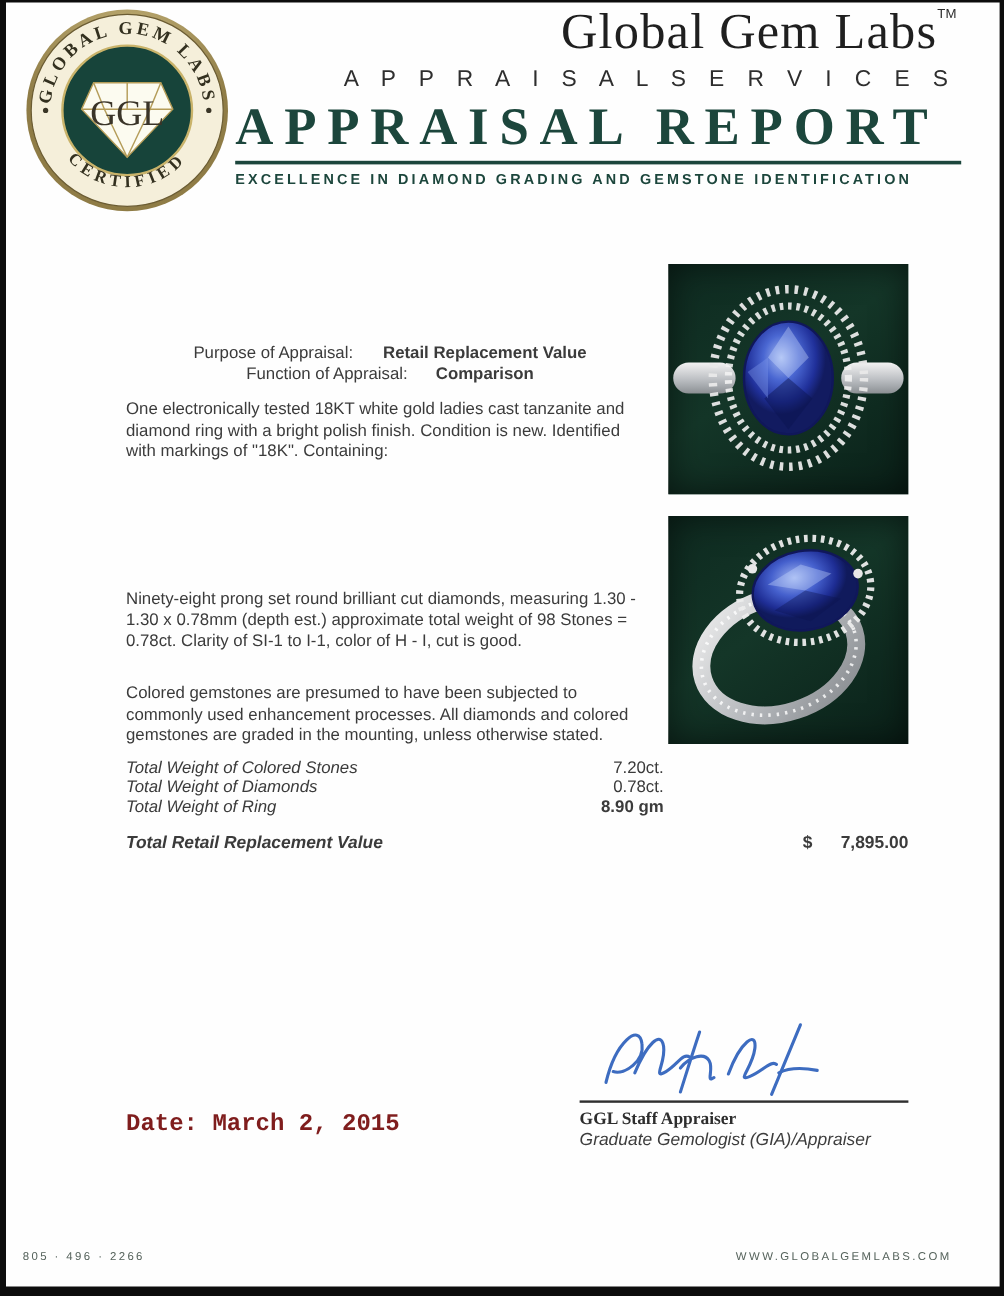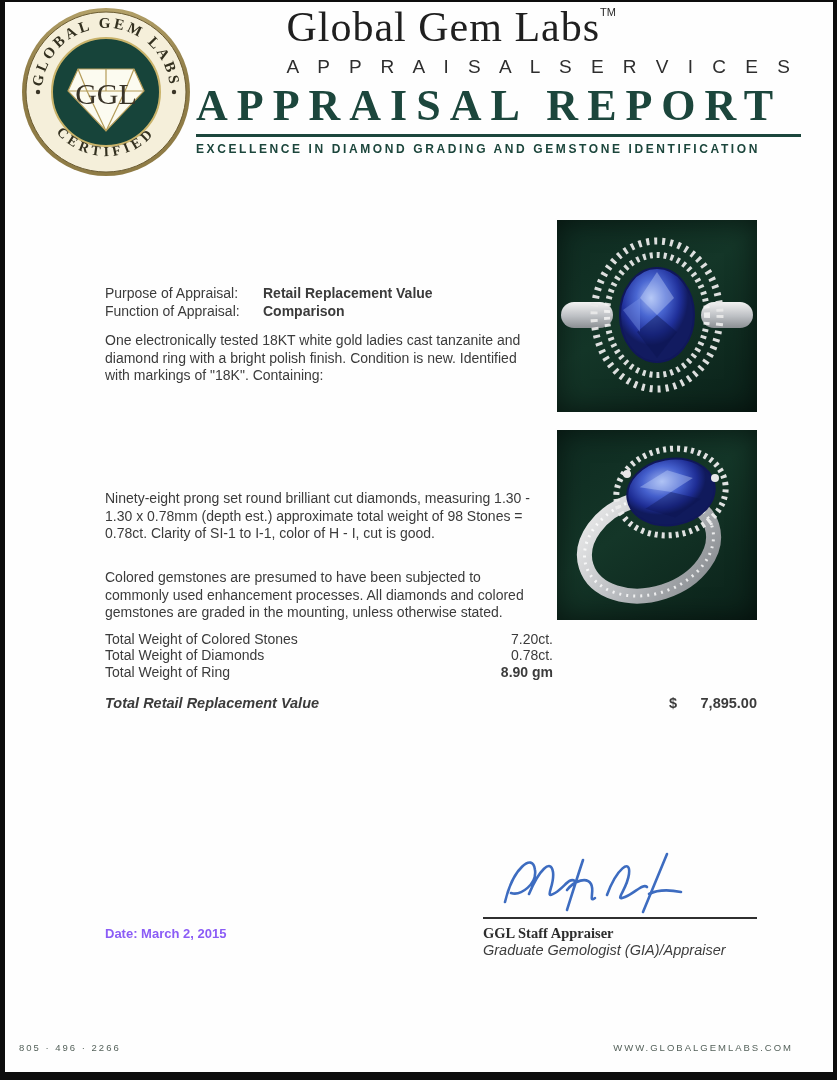--- a/index.html
+++ b/index.html
@@ -10,21 +10,21 @@
     border-left:5px solid #0d0d0d;
     border-right:4px solid #0d0d0d;
     border-top:2px solid #0d0d0d;
     border-bottom:8px solid #0d0d0d;
     background:#fefefe;
     overflow:hidden;
   }
 
   
   .seal { position:absolute; left:16px; top:5px; width:170px; height:170px; }
-  .brand { position:absolute; top:2px; right:36px; }
+  .brand { position:absolute; top:2px; right:36px; text-align:right; }
   .brand-name {
     font-family:"Liberation Serif", serif;
     font-size:42px; color:#1f1f1f; letter-spacing:1px; line-height:46px;
   }
   .brand-tm { font-size:11px; vertical-align:top; position:relative; top:2px; color:#2a2a2a; letter-spacing:0; }
   .brand-sub {
     margin-top:6px; font-size:19px; color:#2e2e2e;
     letter-spacing:7px; font-weight:400;
   }
   .title-block { position:absolute; left:191px; top:78px; width:605px; }
@@ -35,26 +35,26 @@
   .title-rule { height:3px; background:#1c463c; margin-top:3px; }
   .tagline {
     margin-top:5px; font-size:12px; font-weight:bold;
     letter-spacing:2.6px; color:#1c463c; white-space:nowrap;
   }
 
   
   .copy { font-size:14px; line-height:17.6px; color:#3b3b3b; }
   .abs { position:absolute; }
   .col { left:100px; width:440px; }
-  .kv-row { display:flex; }
+  .kv-row { display:flex;justify-content:center; }
   .kv-label { width:158px; flex:none; }
   .kv-value { font-weight:bold; }
 
   .totals-row { display:flex; width:448px; line-height:16.4px; }
-  .totals-label { flex:1; }
+  .totals-label { flex:1;font-style:italic; }
   .totals-value { width:60px; text-align:right; }
   .totals-value.bold { font-weight:bold; }
 
   .grand { display:flex; width:652px; font-weight:bold; font-size:14.5px; }
   .grand-label { flex:1;font-style:italic; }
   .grand-currency { flex:none; }
   .grand-value { flex:none; width:80px; text-align:right; }
 
   
   .photo {
@@ -63,21 +63,21 @@
     box-shadow:inset 0 0 28px rgba(0,0,0,.55);
   }
   .photo svg { display:block; width:100%; height:100%; }
 
   
   .sig-art { position:absolute; left:486px; top:848px; width:226px; height:66px; }
   .sig-rule { position:absolute; left:478px; top:915px; width:274px; border-top:2px solid #2f2f2f; }
   .sig-block { position:absolute; left:478px; top:923px; font-size:14.5px; line-height:17px; }
   .sig-title { font-weight:bold; color:#2d2d2d;font-family:Liberation Serif, serif; }
   .sig-cred { font-style:italic; color:#3d3d3d; }
-  .date-line { position:absolute; left:100px; top:924px; font-size:13px; font-weight:bold; color:#8b5cf6; }
+  .date-line { position:absolute; left:100px; top:924px; font-size:20px; font-weight:bold; color:#7f1d1d;font-family:Liberation Mono, monospace; }
 
   
   .footer { position:absolute; left:0; right:0; top:1040px; height:20px; font-size:9.5px; letter-spacing:2px; color:#55625b;text-decoration:underline; }
   .footer span { position:absolute; white-space:nowrap; }
   .f-phone { left:14px; }
   .f-address { left:162px; }
   .f-site { right:40px; }
 </style>
 </head>
 <body>

